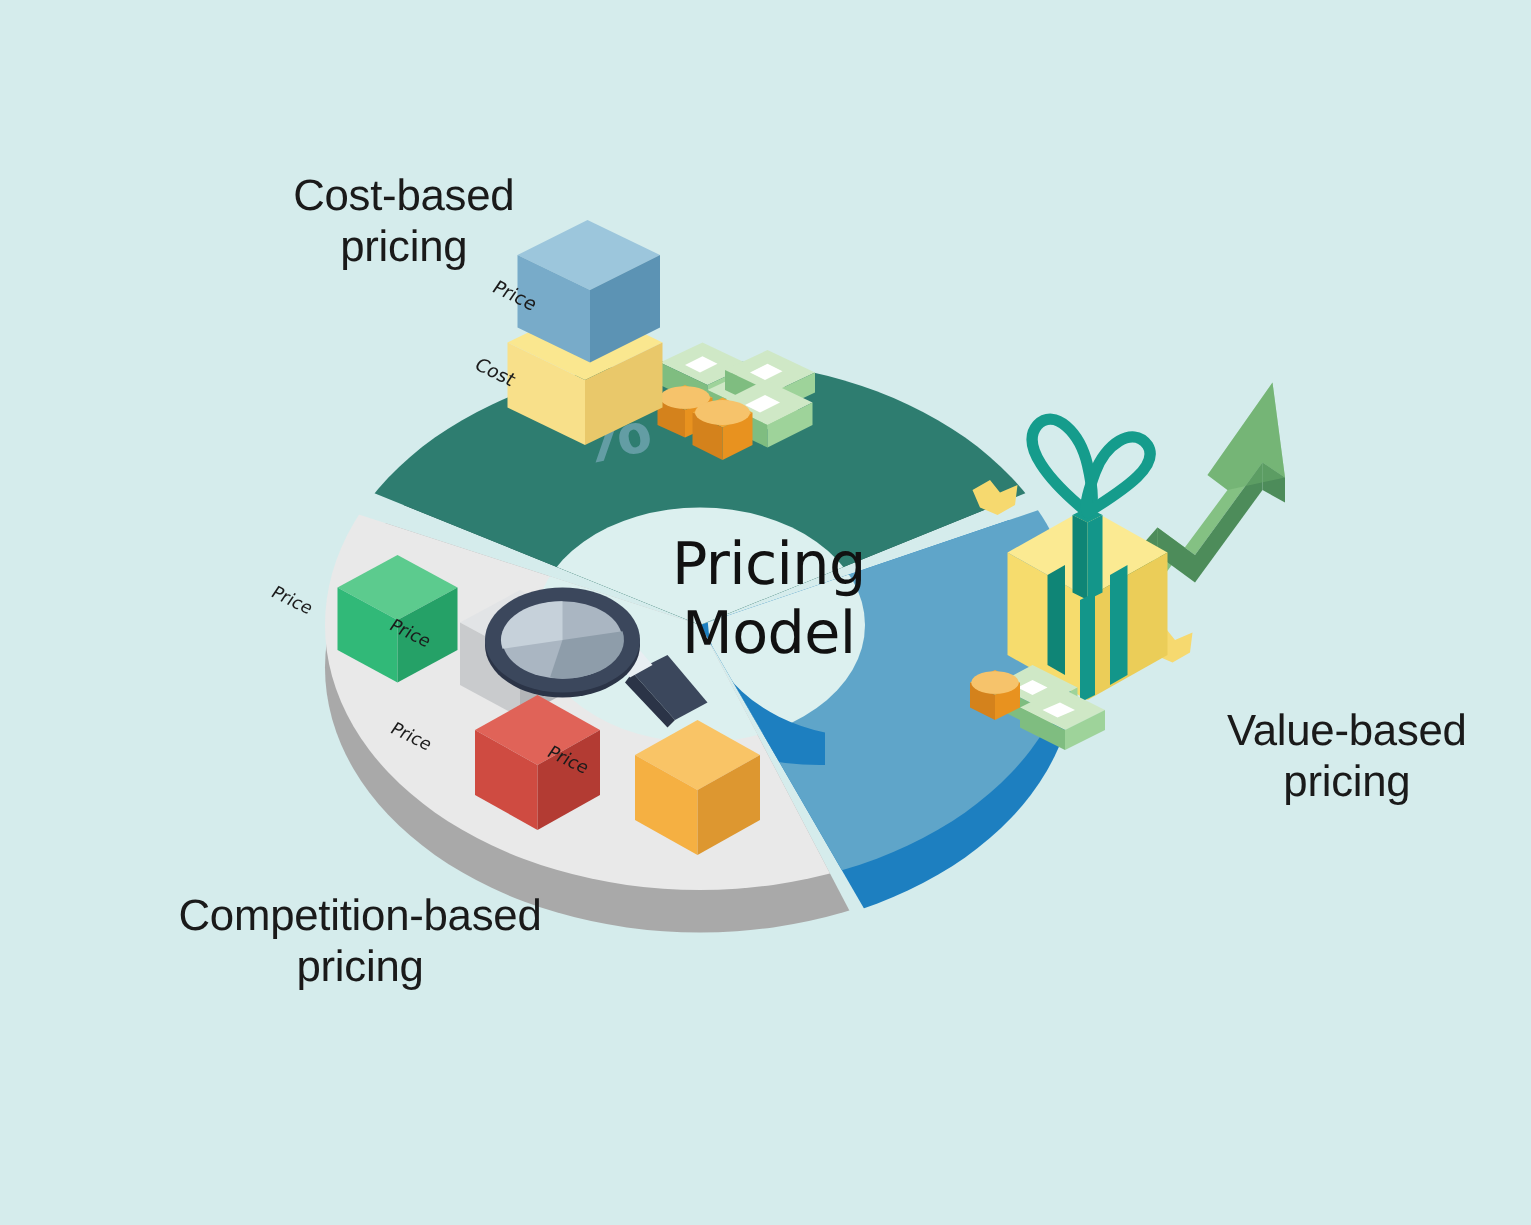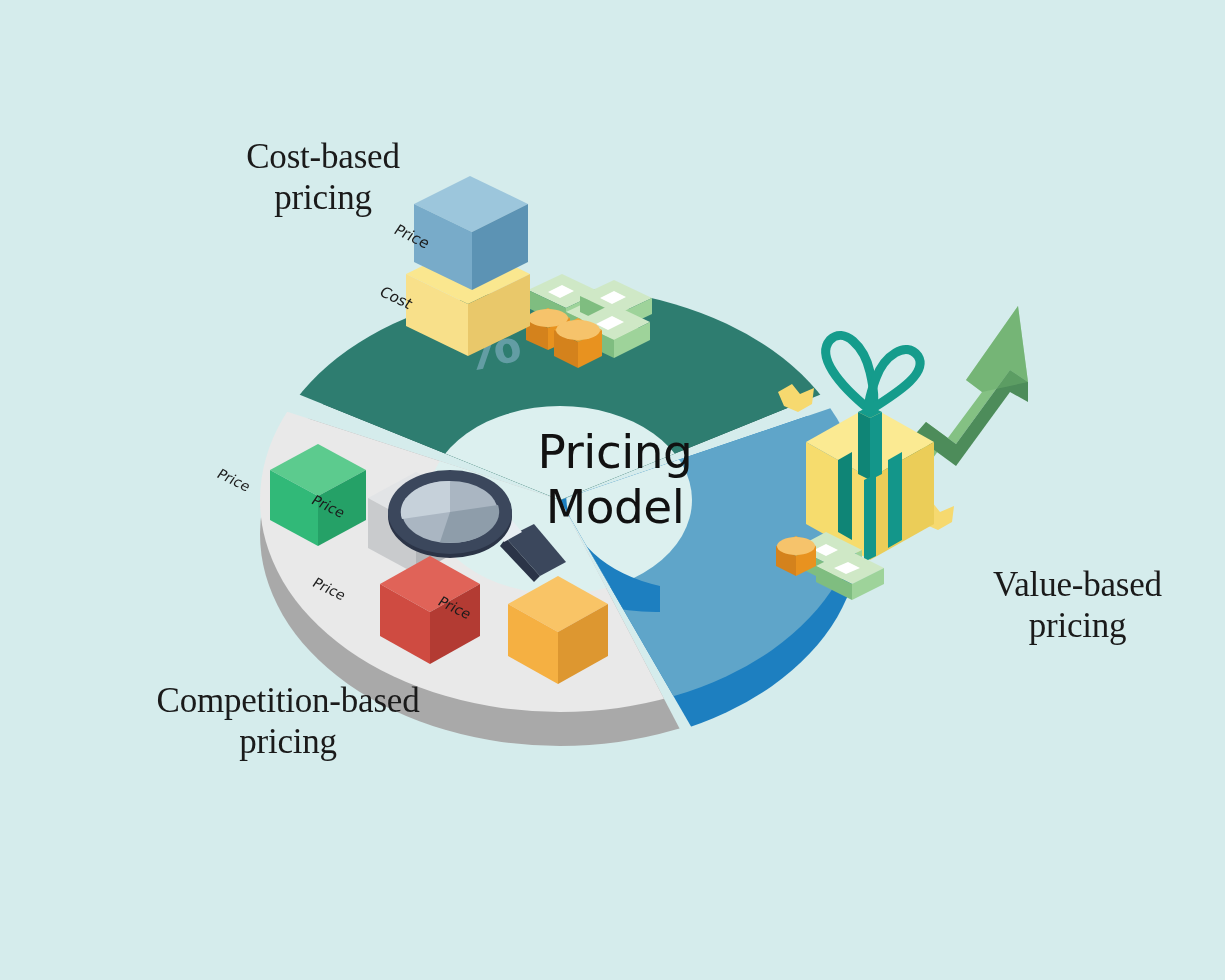--- a/index.html
+++ b/index.html
@@ -22,30 +22,30 @@
   #stage svg.layer {
     position: absolute;
     left: 0;
     top: 0;
     width: 1225px;
     height: 980px;
   }
   .seg-label {
     position: absolute;
     color: #1a1a1a;
-    font-family: Liberation Serif, serif;
+    font-family: Liberation Sans, sans-serif;
     font-size: 35px;
     line-height: 1.18;
     text-align: center;
     white-space: pre-line;
     letter-spacing: -0.2px;
   }
   #label-cost   { left: 168px; top: 136px; width: 310px; }
   #label-value  { left: 940px; top: 564px; width: 275px; }
-  #label-comp   { left: 68px;  top: 680px; width: 440px; }
+  #label-comp   { left: 68px;  top: 712px; width: 440px; }
   #center-title {
     position: absolute;
     left: 470px;
     top: 424px;
     width: 290px;
     text-align: center;
     color: #111111;
     font-family: "DejaVu Sans", sans-serif;
     font-size: 47px;
     line-height: 1.18;

